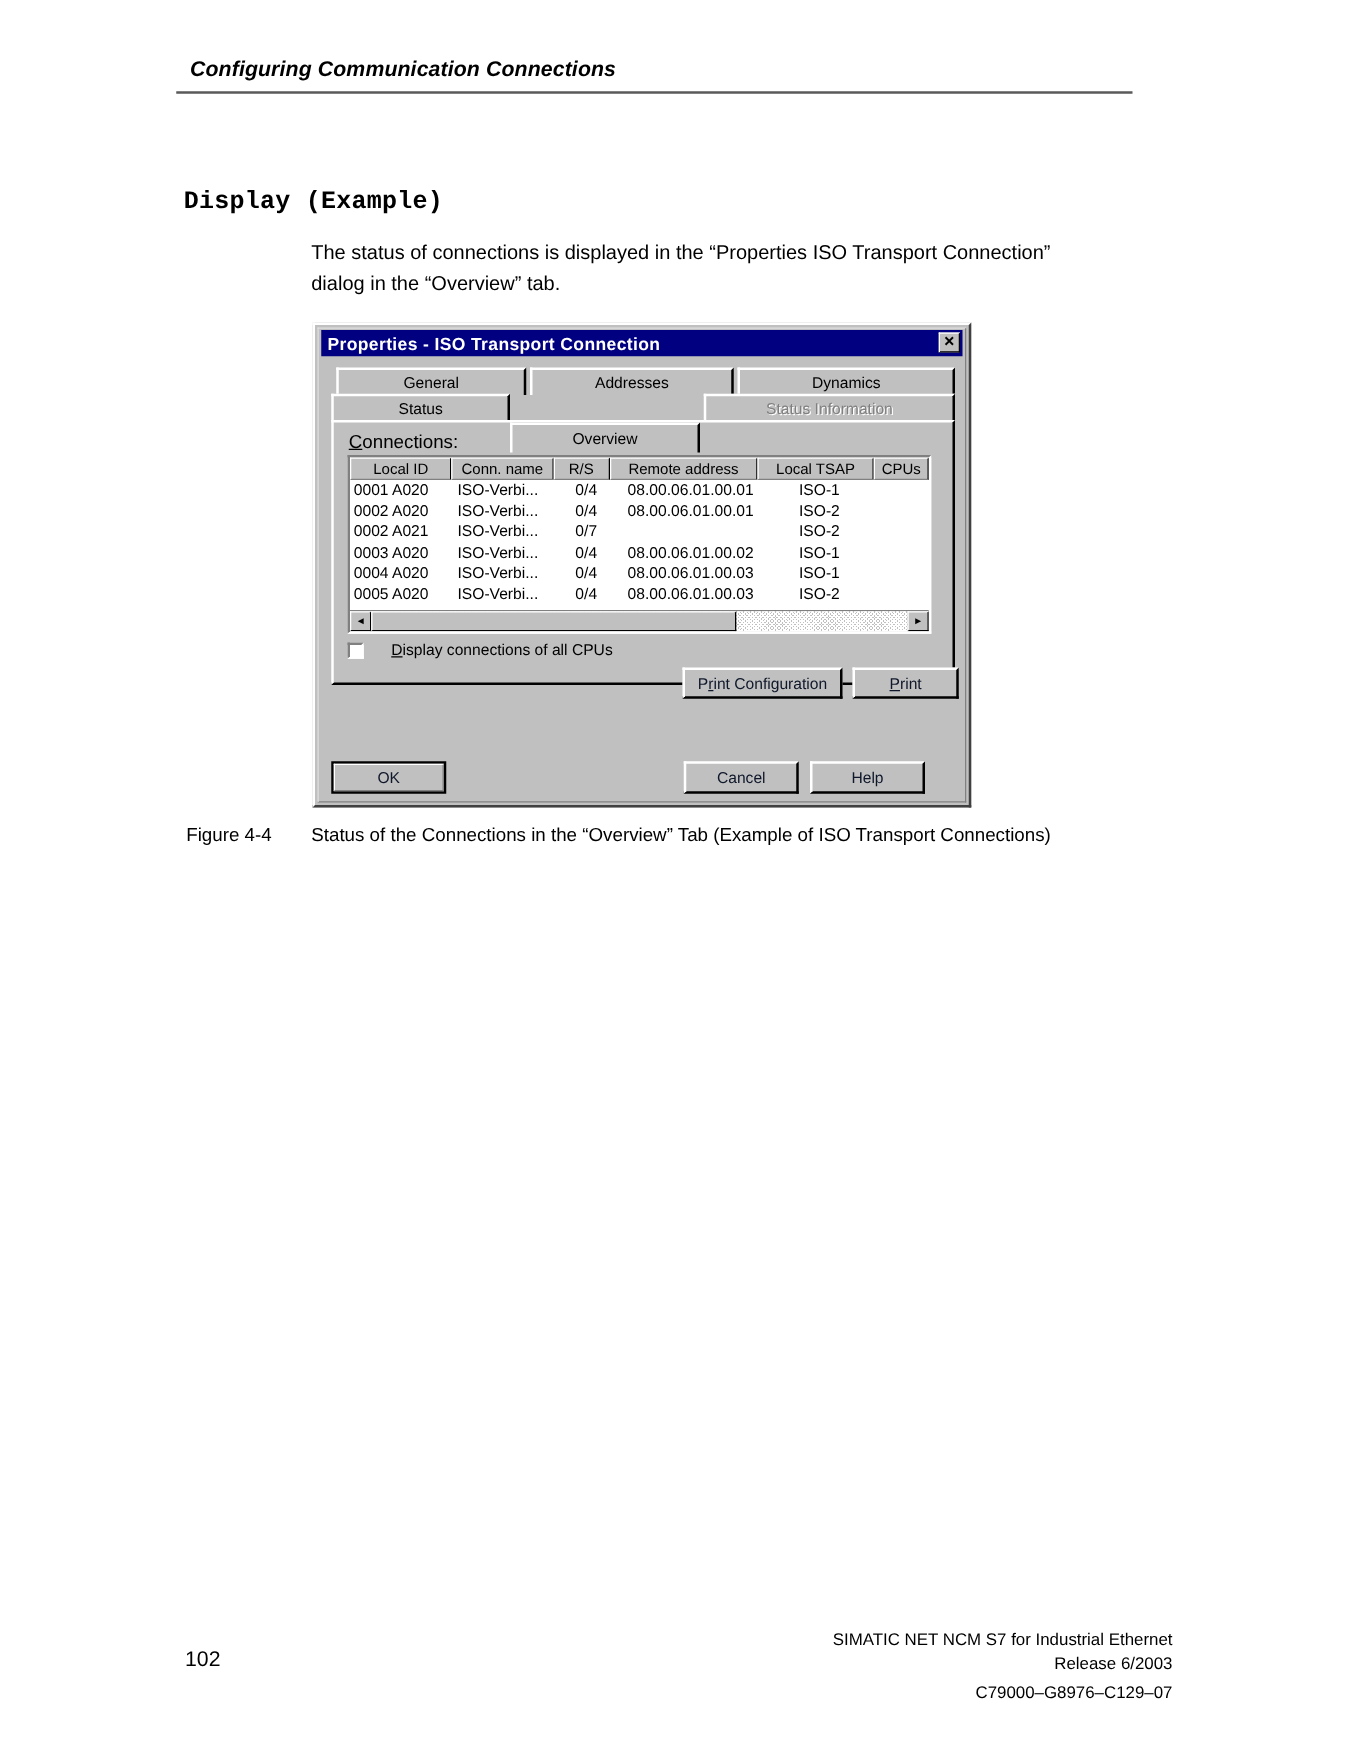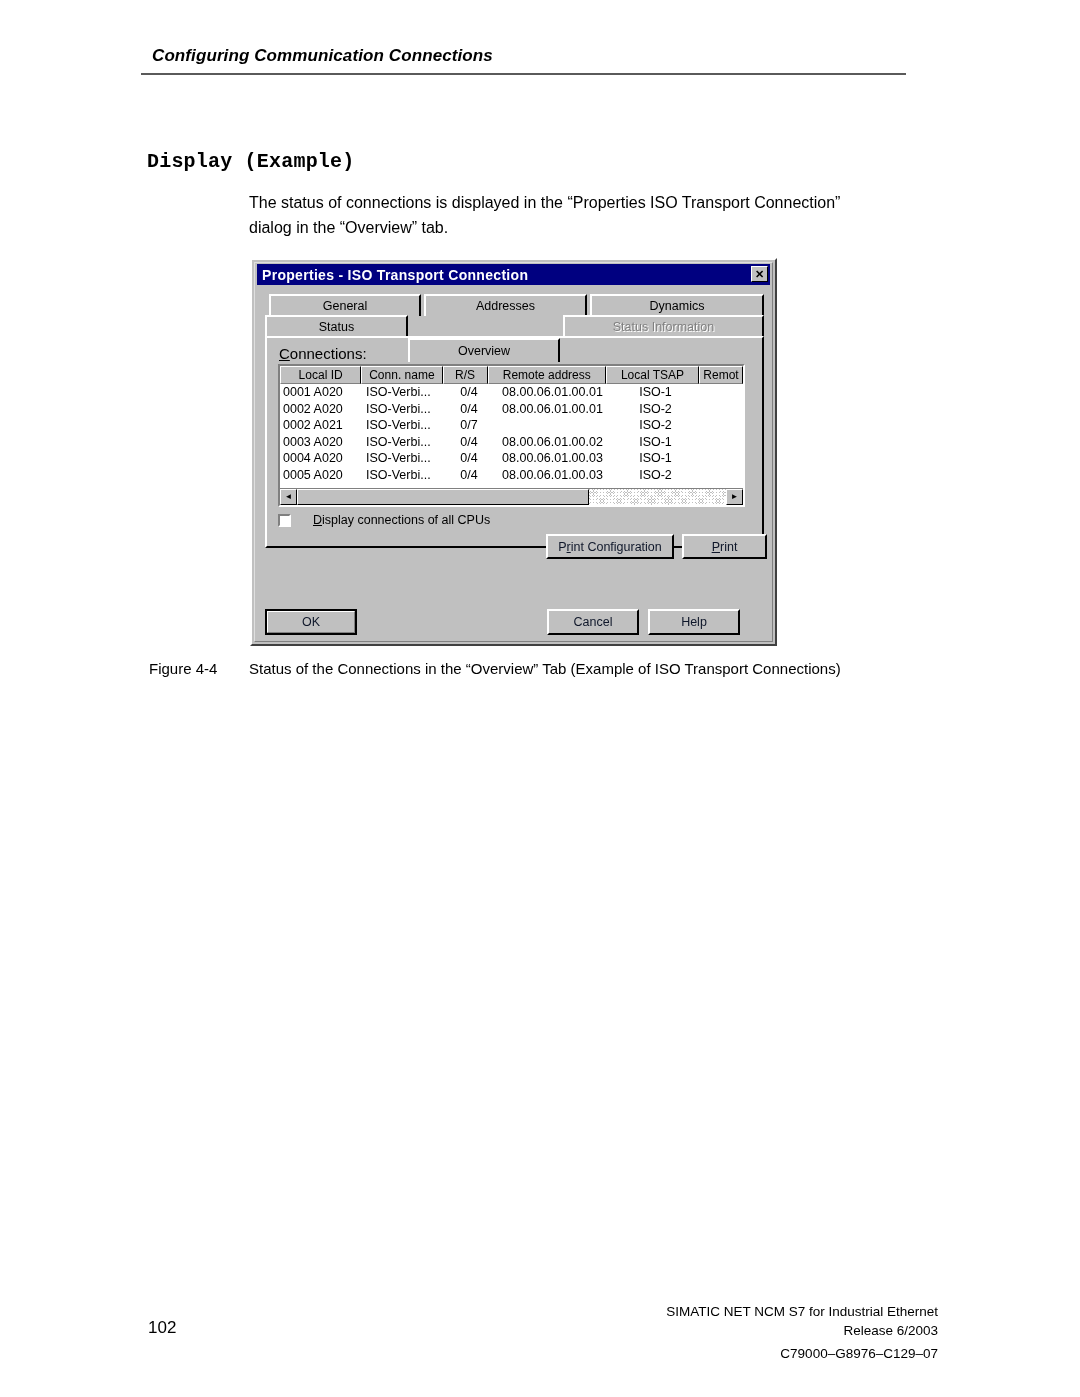--- a/index.html
+++ b/index.html
@@ -398,21 +398,21 @@
 
       <div class="field-label"><span class="acc">C</span>onnections:</div>
 
       <div class="listview">
         <div class="lv-header">
           <div class="lv-th" style="width:83px;">Local ID</div>
           <div class="lv-th" style="width:83px;">Conn. name</div>
           <div class="lv-th" style="width:46px;">R/S</div>
           <div class="lv-th" style="width:121px;">Remote address</div>
           <div class="lv-th" style="width:95px;">Local TSAP</div>
-          <div class="lv-th" style="width:45px;">Remot</div>
+          <div class="lv-th" style="width:45px;">CPUs</div>
         </div>
 
         <div class="lv-body">
           <div class="lv-row">
             <div class="lv-cell c-left" style="width:83px;">0001 A020</div>
             <div class="lv-cell c-left" style="width:83px;">ISO-Verbi...</div>
             <div class="lv-cell c-center" style="width:46px;">0/4</div>
             <div class="lv-cell c-center" style="width:121px;">08.00.06.01.00.01</div>
             <div class="lv-cell c-center" style="width:85px;">ISO-1</div>
             <div class="lv-cell c-left" style="width:45px;"></div>

